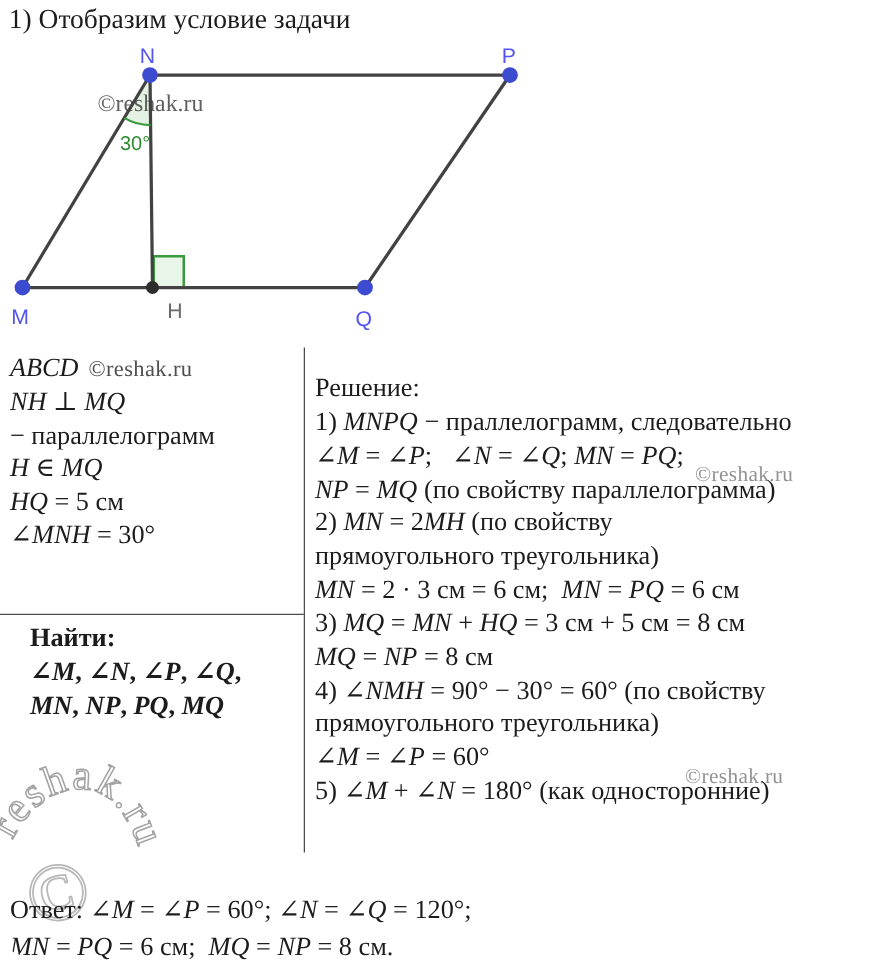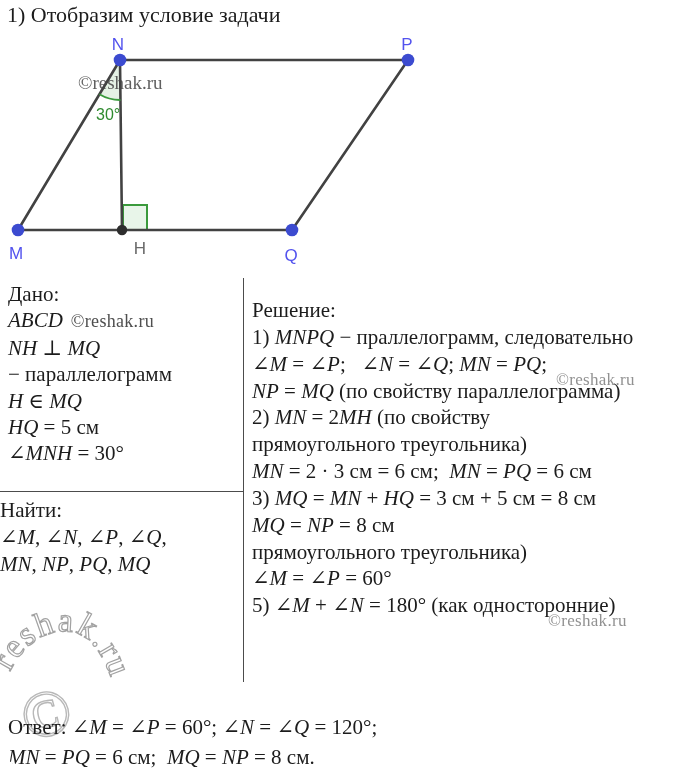--- a/index.html
+++ b/index.html
@@ -7,21 +7,21 @@
     position:relative; width:700px; height:770px; background:#ffffff;
     overflow:hidden; font-family:"Liberation Serif","DejaVu Serif","DejaVu Sans",serif;
     color:#1c1c1c;
     border-radius:32px;
   }
   .title { position:absolute; left:7px; top:2px; font-size:22px; z-index:2; }
   .diagram { position:absolute; left:0; top:0; z-index:1; }
   .diagram text { font-family:"Liberation Sans","DejaVu Sans",sans-serif; }
   .col { position:absolute; z-index:2; font-size:21px; }
   .col-given  { left:8px;  top:281px; width:233px; line-height:26.4px; }
-  .col-find   { left:0;  top:497px; width:233px; line-height:26.8px; }
+  .col-find   { left:24px;  top:497px; width:233px; line-height:26.8px;font-weight:bold; }
   .col-solution { left:252px; top:297px; width:448px; line-height:26.85px; white-space:nowrap; }
   .answer { position:absolute; left:8px; top:712px; z-index:2; font-size:21px; line-height:30px; white-space:nowrap; }
   .divider-v { position:absolute; left:243px; top:278px; width:0; height:404px; border-left:1.6px solid #4c4c4c; z-index:1; }
   .divider-h { position:absolute; left:0; top:491px; width:243px; height:0; border-top:1.6px solid #4c4c4c; z-index:1; }
   .ln i { font-style:italic; }
   .wm-inline { font-size:18px; color:#4f4f4f; margin-left:8px; letter-spacing:.3px; }
   .wm-abs { position:absolute; z-index:0; font-size:17px; color:#8c8c8c; opacity:.95; letter-spacing:.3px; }
   .wm1 { left:556px; top:370px; }
   .wm2 { left:548px; top:611px; }
   .wm-big { position:absolute; left:0; top:598px; z-index:0; }
@@ -77,21 +77,20 @@
     <defs>
       <path id="wmarc" d="M 10,74 C 32,28 80,20 100,56 C 111,74 115,92 121,132" fill="none"></path>
     </defs>
     <text font-size="34" letter-spacing="2" fill="none" stroke="#a2a2a2" stroke-width="1.2">
       <textPath href="#wmarc">reshak.ru</textPath>
     </text>
     <text x="20" y="136" font-size="66" fill="none" stroke="#b8b8b8" stroke-width="1.4" transform="rotate(-14 53 110)">©</text>
   </svg>
 
   <div class="col col-given">
-    <div class="ln">Дано:</div>
     <div>
       <span class="ln"><i>ABCD</i></span><span class="wm-inline">©reshak.ru</span>
     </div>
     <div class="ln"><i>NH</i> ⊥ <i>MQ</i></div>
     <div class="ln">− параллелограмм</div>
     <div class="ln"><i>H</i> ∈ <i>MQ</i></div>
     <div class="ln"><i>HQ</i> = 5 см</div>
     <div class="ln">∠<i>MNH</i> = 30°</div>
   </div>
 
@@ -104,20 +103,21 @@
   <div class="col col-solution">
     <div class="ln">Решение:</div>
     <div class="ln">1) <i>MNPQ</i> − праллелограмм, следовательно</div>
     <div class="ln">∠<i>M</i> = ∠<i>P</i>;&nbsp;&nbsp; ∠<i>N</i> = ∠<i>Q</i>; <i>MN</i> = <i>PQ</i>;</div>
     <div class="ln"><i>NP</i> = <i>MQ</i> (по свойству параллелограмма)</div>
     <div class="ln">2) <i>MN</i> = 2<i>MH</i> (по свойству</div>
     <div class="ln">прямоугольного треугольника)</div>
     <div class="ln"><i>MN</i> = 2 · 3 см = 6 см;&nbsp; <i>MN</i> = <i>PQ</i> = 6 см</div>
     <div class="ln">3) <i>MQ</i> = <i>MN</i> + <i>HQ</i> = 3 см + 5 см = 8 см</div>
     <div class="ln"><i>MQ</i> = <i>NP</i> = 8 см</div>
+    <div class="ln">4) ∠<i>NMH</i> = 90° − 30° = 60° (по свойству</div>
     <div class="ln">прямоугольного треугольника)</div>
     <div class="ln">∠<i>M</i> = ∠<i>P</i> = 60°</div>
     <div class="ln">5) ∠<i>M</i> + ∠<i>N</i> = 180° (как односторонние)</div>
   </div>
 
   <div class="answer">
     <div class="ln">Ответ: ∠<i>M</i> = ∠<i>P</i> = 60°; ∠<i>N</i> = ∠<i>Q</i> = 120°;</div>
     <div class="ln"><i>MN</i> = <i>PQ</i> = 6 см;&nbsp; <i>MQ</i> = <i>NP</i> = 8 см.</div>
   </div>
 

